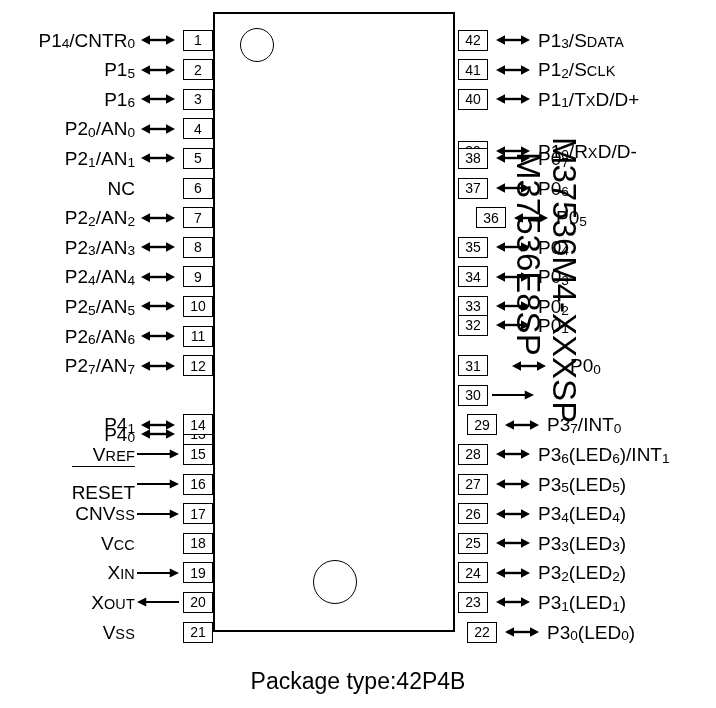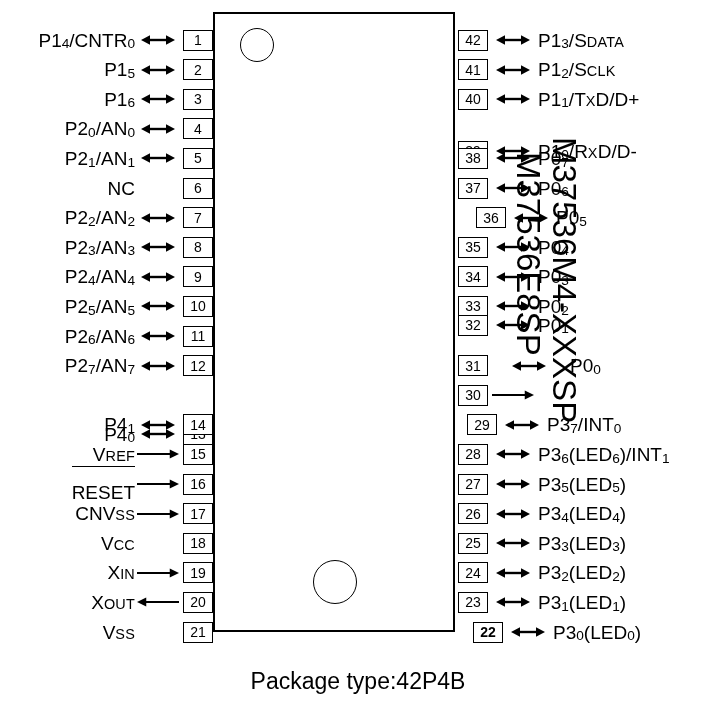--- a/index.html
+++ b/index.html
@@ -564,21 +564,21 @@
         <div class="arrow">
           <svg width="34" height="16" viewBox="0 0 34 16">
             <line x1="6" y1="8" x2="28" y2="8" stroke="#000" stroke-width="2.4"></line>
             <polygon points="0,8 9,3.2 9,12.8" fill="#000"></polygon>
             <polygon points="34,8 25,3.2 25,12.8" fill="#000"></polygon>
           </svg>
         </div>
         <div class="lbl">P3<sub>1</sub>(LED<sub>1</sub>)</div>
       </div>
       <div class="row right" style="top: 621px;">
-        <div class="pinbox" style="margin-left: 18px; font-weight: bold;">22</div>
+        <div class="pinbox" style="margin-left: 12px;">22</div>
         <div class="arrow">
           <svg width="34" height="16" viewBox="0 0 34 16">
             <line x1="6" y1="8" x2="28" y2="8" stroke="#000" stroke-width="2.4"></line>
             <polygon points="0,8 9,3.2 9,12.8" fill="#000"></polygon>
             <polygon points="34,8 25,3.2 25,12.8" fill="#000"></polygon>
           </svg>
         </div>
         <div class="lbl">P3<sub>0</sub>(LED<sub>0</sub>)</div>
       </div>
     </div>

